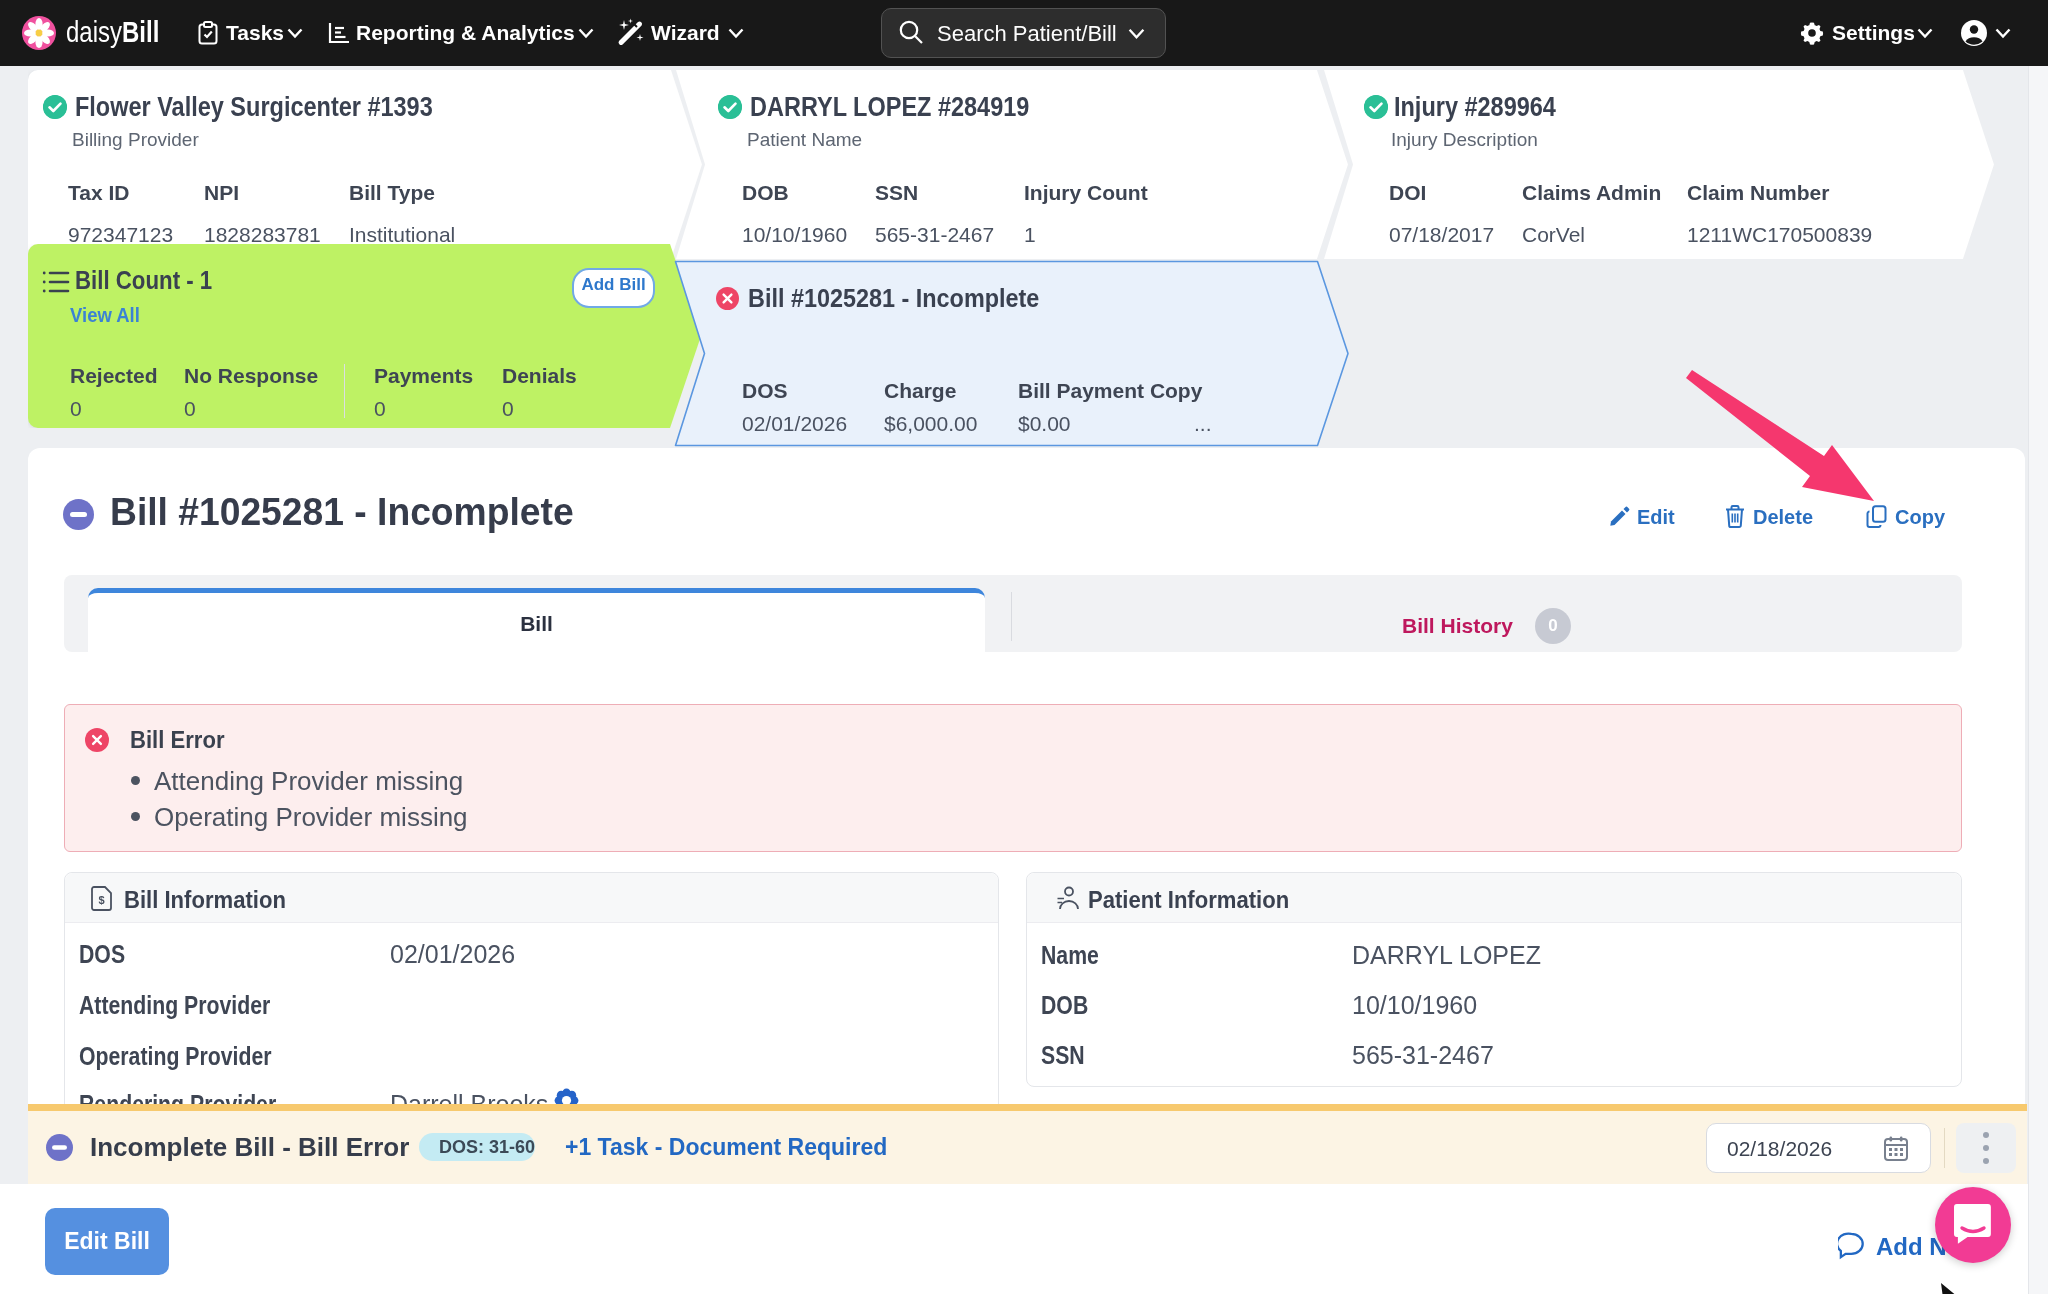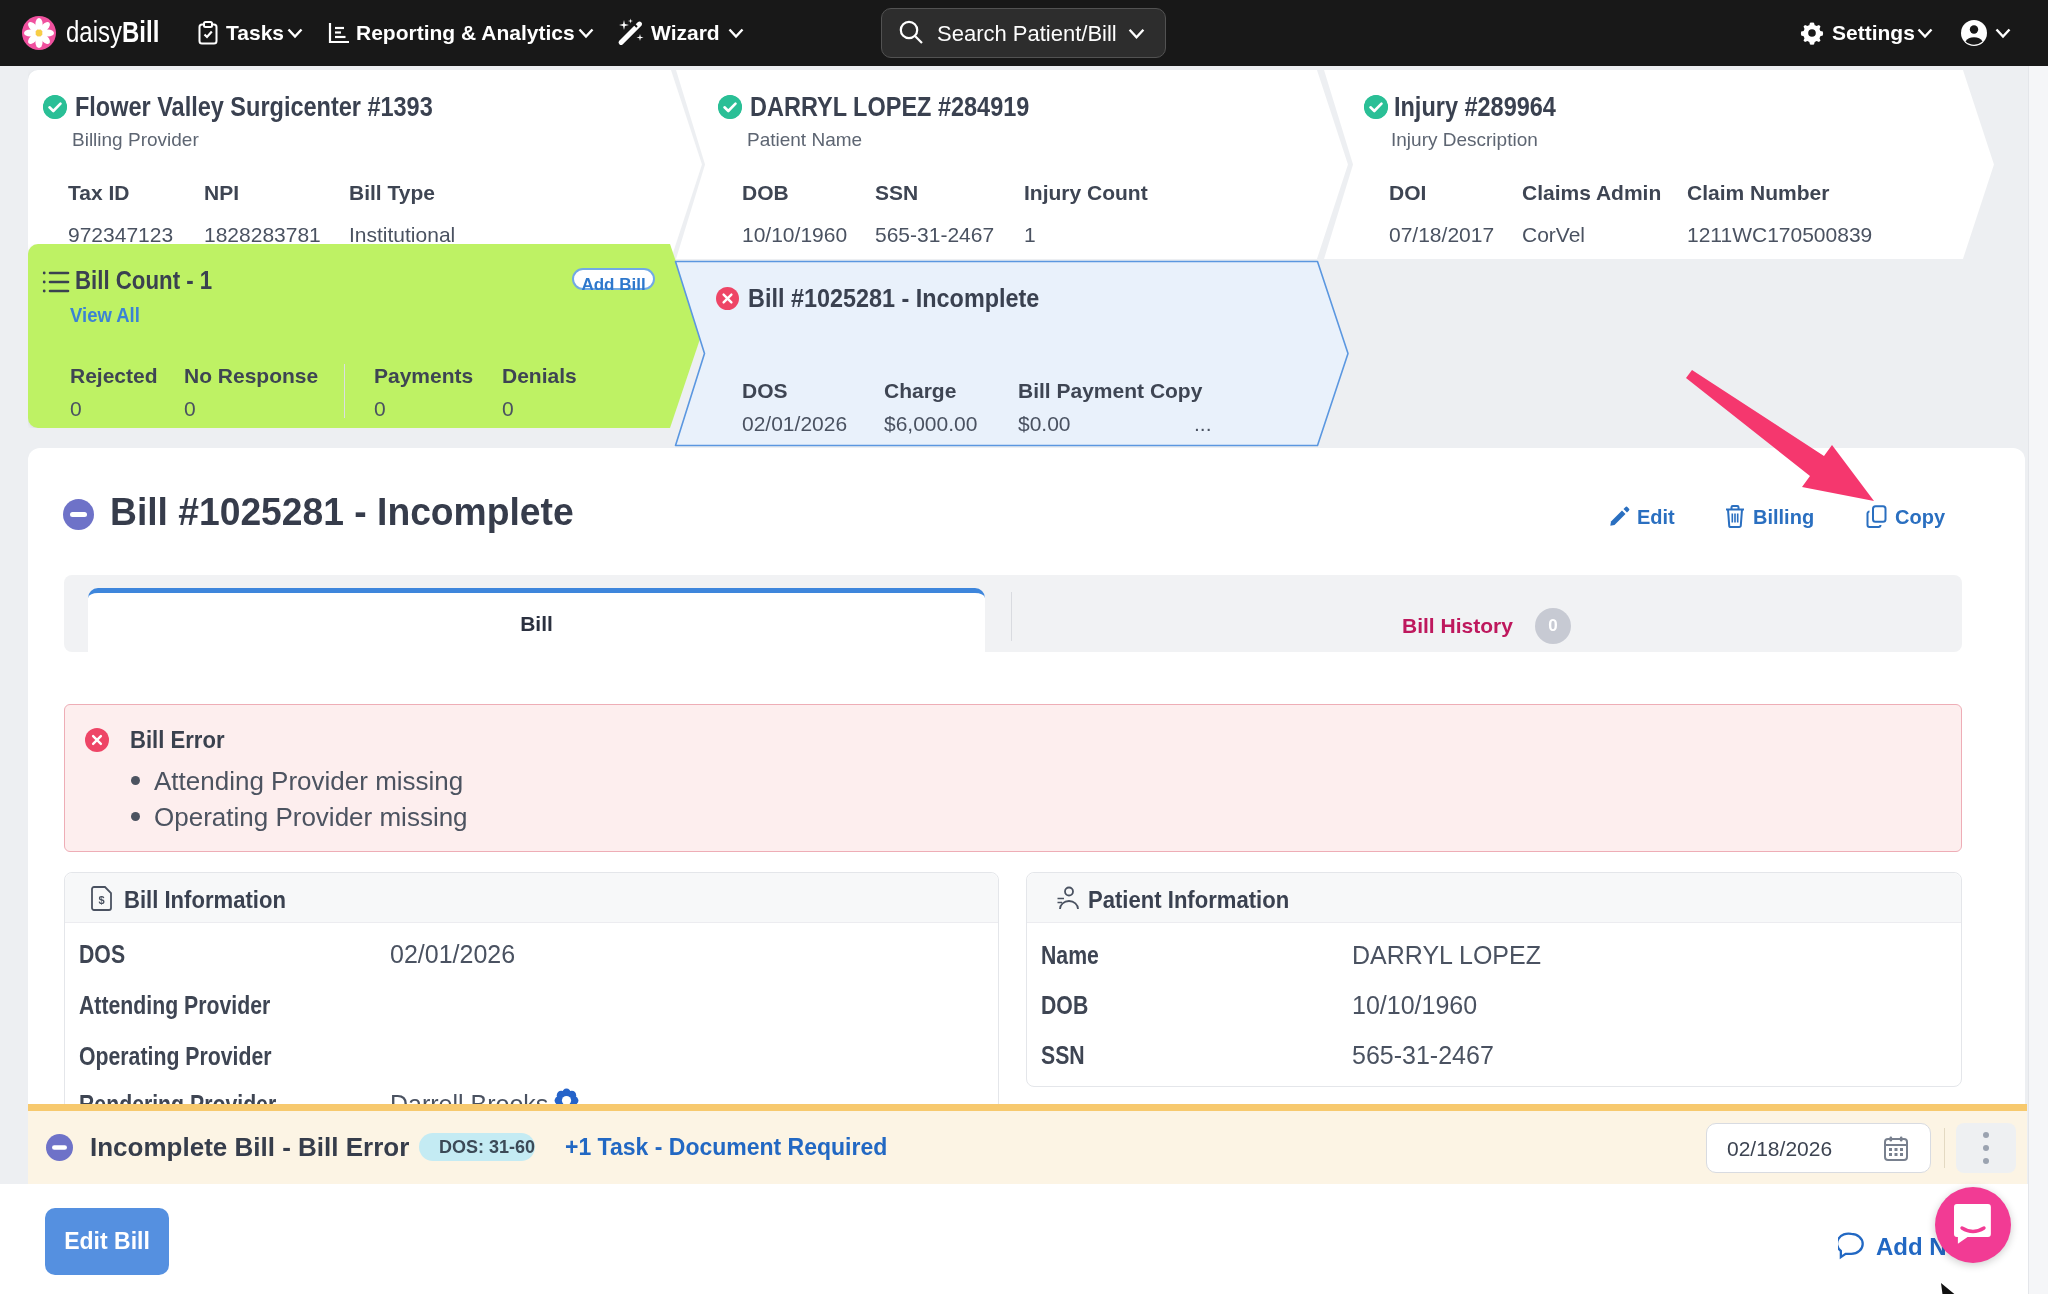--- a/index.html
+++ b/index.html
@@ -187,21 +187,21 @@
   <svg class="abs" style="left:14px; top:26px;" width="28" height="24" viewBox="0 0 28 24" fill="none" stroke="#3a4150" stroke-width="2.6" stroke-linecap="round">
     <circle cx="2.2" cy="3" r="1.4" fill="#3a4150" stroke="none"></circle>
       <path d="M8 3 H26"></path>
     <circle cx="2.2" cy="12" r="1.4" fill="#3a4150" stroke="none"></circle>
       <path d="M8 12 H26"></path>
     <circle cx="2.2" cy="21" r="1.4" fill="#3a4150" stroke="none"></circle>
       <path d="M8 21 H26"></path>
   </svg>
   <div class="abs" style="left:47px; top:22px; font-size:25px; font-weight:700; color:#3a4150; transform:scaleX(0.89); transform-origin:left center; white-space:nowrap;">Bill Count - 1</div>
   <div class="abs link" style="left:42px; top:59px; font-size:21px; transform:scaleX(0.88); transform-origin:left center;">View All</div>
-  <div class="abs" style="left:544px; top:24px; width:83px; height:22px; border:2px solid #71a9e5; border-radius:17px; text-align:center; line-height:30px; font-size:17px; font-weight:700; color:#2e78cc; background:#fff;">Add Bill</div>
+  <div class="abs" style="left:544px; top:24px; width:83px; height:40px; border:2px solid #71a9e5; border-radius:17px; text-align:center; line-height:30px; font-size:17px; font-weight:700; color:#2e78cc; background:#fff;">Add Bill</div>
   <div class="abs flabel" style="left:42px; top:120px;">Rejected</div>
   <div class="abs flabel" style="left:156px; top:120px;">No Response</div>
   <div class="abs" style="left:316px; top:120px; width:1px; height:54px; background:#dcdee2;"></div>
   <div class="abs flabel" style="left:346px; top:120px;">Payments</div>
   <div class="abs flabel" style="left:474px; top:120px;">Denials</div>
   <div class="abs fval" style="left:42px; top:153px;">0</div>
   <div class="abs fval" style="left:156px; top:153px;">0</div>
   <div class="abs fval" style="left:346px; top:153px;">0</div>
   <div class="abs fval" style="left:474px; top:153px;">0</div>
 </div>
@@ -234,21 +234,21 @@
     <path d="M3 15.5 L14 4.5 L17.5 8 L6.5 19 L2.3 19.7 Z"></path>
     <path d="M15.5 3 L17.3 1.2 a1.6 1.6 0 0 1 2.3 0 l1.2 1.2 a1.6 1.6 0 0 1 0 2.3 L19 6.5 Z"></path>
   </svg>
 <div class="abs action" style="left:1637px; top:506px;">Edit</div>
 <svg class="abs" style="left:1725px; top:505px;" width="20" height="23" viewBox="0 0 20 23" fill="none" stroke="#2a6fc0" stroke-width="2">
   <path d="M1 4.5 H19"></path>
     <path d="M6.5 4 V2.2 a1.2 1.2 0 0 1 1.2 -1.2 h4.6 a1.2 1.2 0 0 1 1.2 1.2 V4"></path>
   <path d="M3 4.5 L4.2 20.4 a1.6 1.6 0 0 0 1.6 1.6 h8.4 a1.6 1.6 0 0 0 1.6 -1.6 L17 4.5"></path>
   <path d="M7.3 8.5 V17.5 M10 8.5 V17.5 M12.7 8.5 V17.5" stroke-width="1.6"></path>
 </svg>
-<div class="abs action" style="left:1753px; top:506px;">Billing</div>
+<div class="abs action" style="left:1753px; top:506px;">Delete</div>
 <svg class="abs" style="left:1866px; top:505px;" width="21" height="23" viewBox="0 0 21 23" fill="none" stroke="#2a6fc0" stroke-width="2">
   <rect x="7" y="1.2" width="12.5" height="15.5" rx="2.5"></rect>
   <path d="M14.5 20 a2 2 0 0 1 -2 2 H3.5 a2 2 0 0 1 -2 -2 V8.5 a2 2 0 0 1 2 -2"></path>
 </svg>
 <div class="abs action" style="left:1895px; top:506px;">Copy</div>
 
 <svg class="abs" style="left:1670px; top:360px; z-index:30;" width="230" height="150" viewBox="0 0 230 150">
   <path d="M22 10 L154 96 L162 85 L204 141 L132 127 L140 116 L16 18 Z" fill="#f5376e"></path>
 </svg>
 

